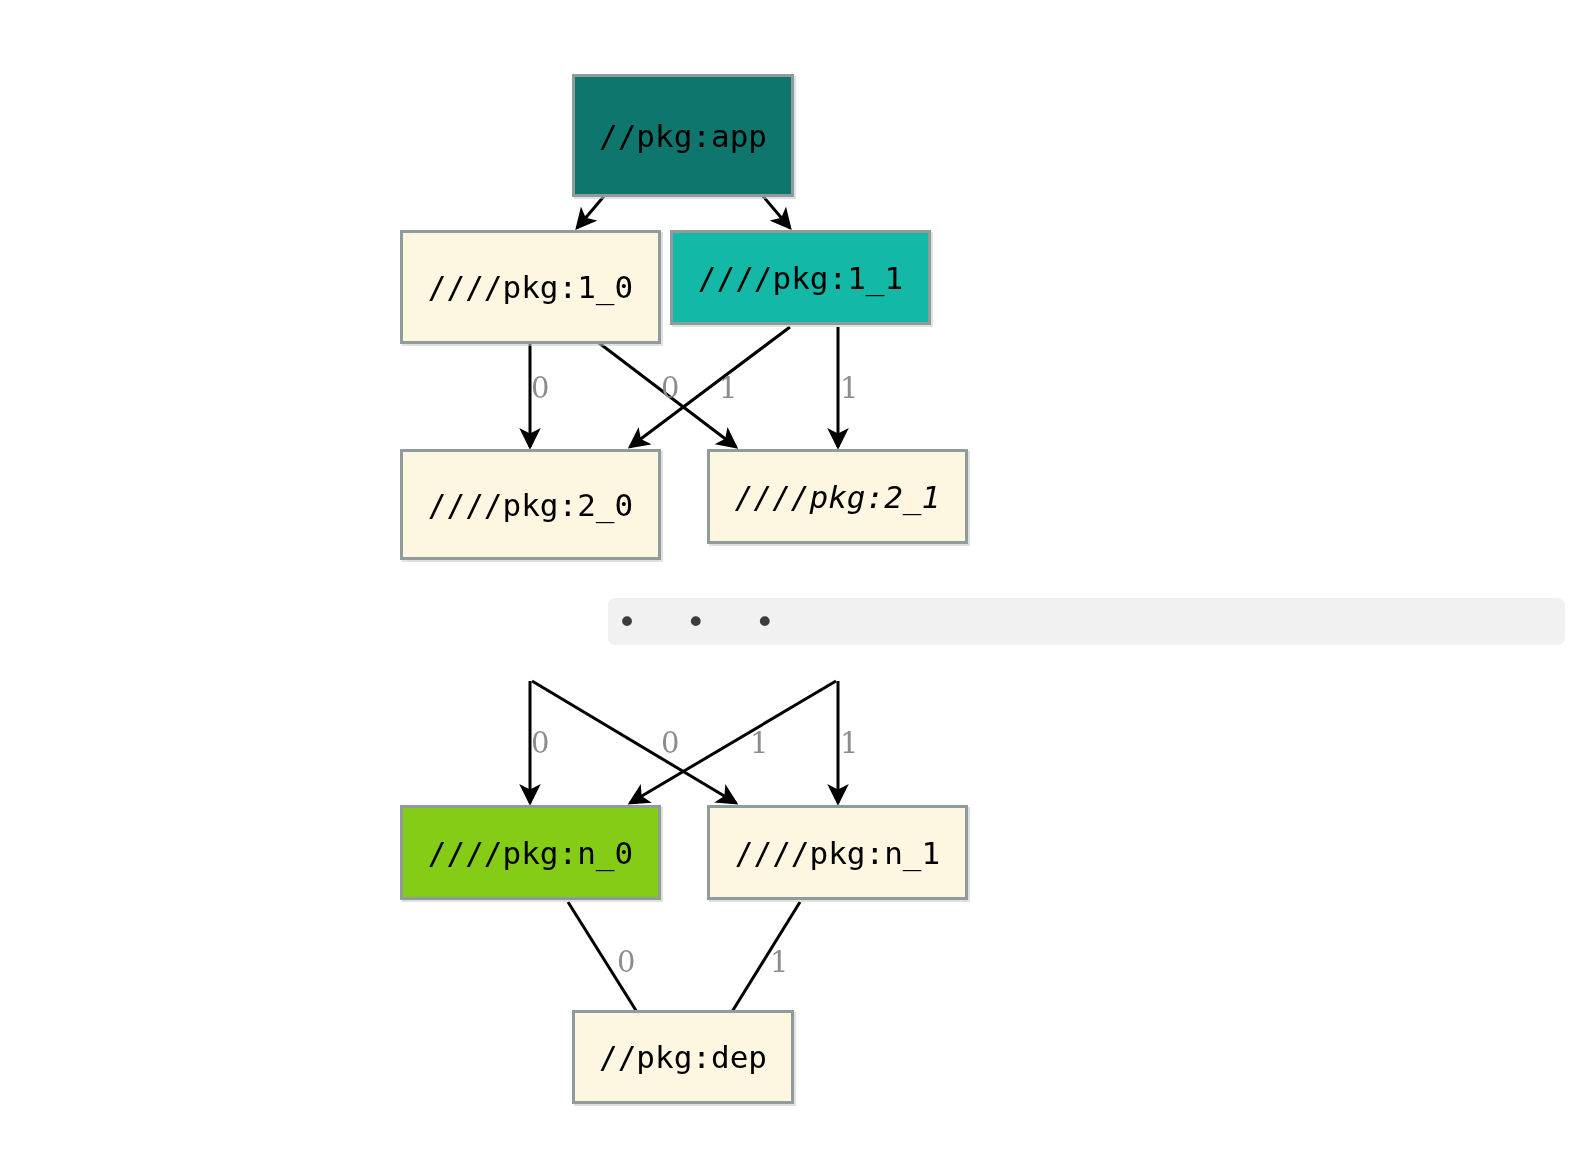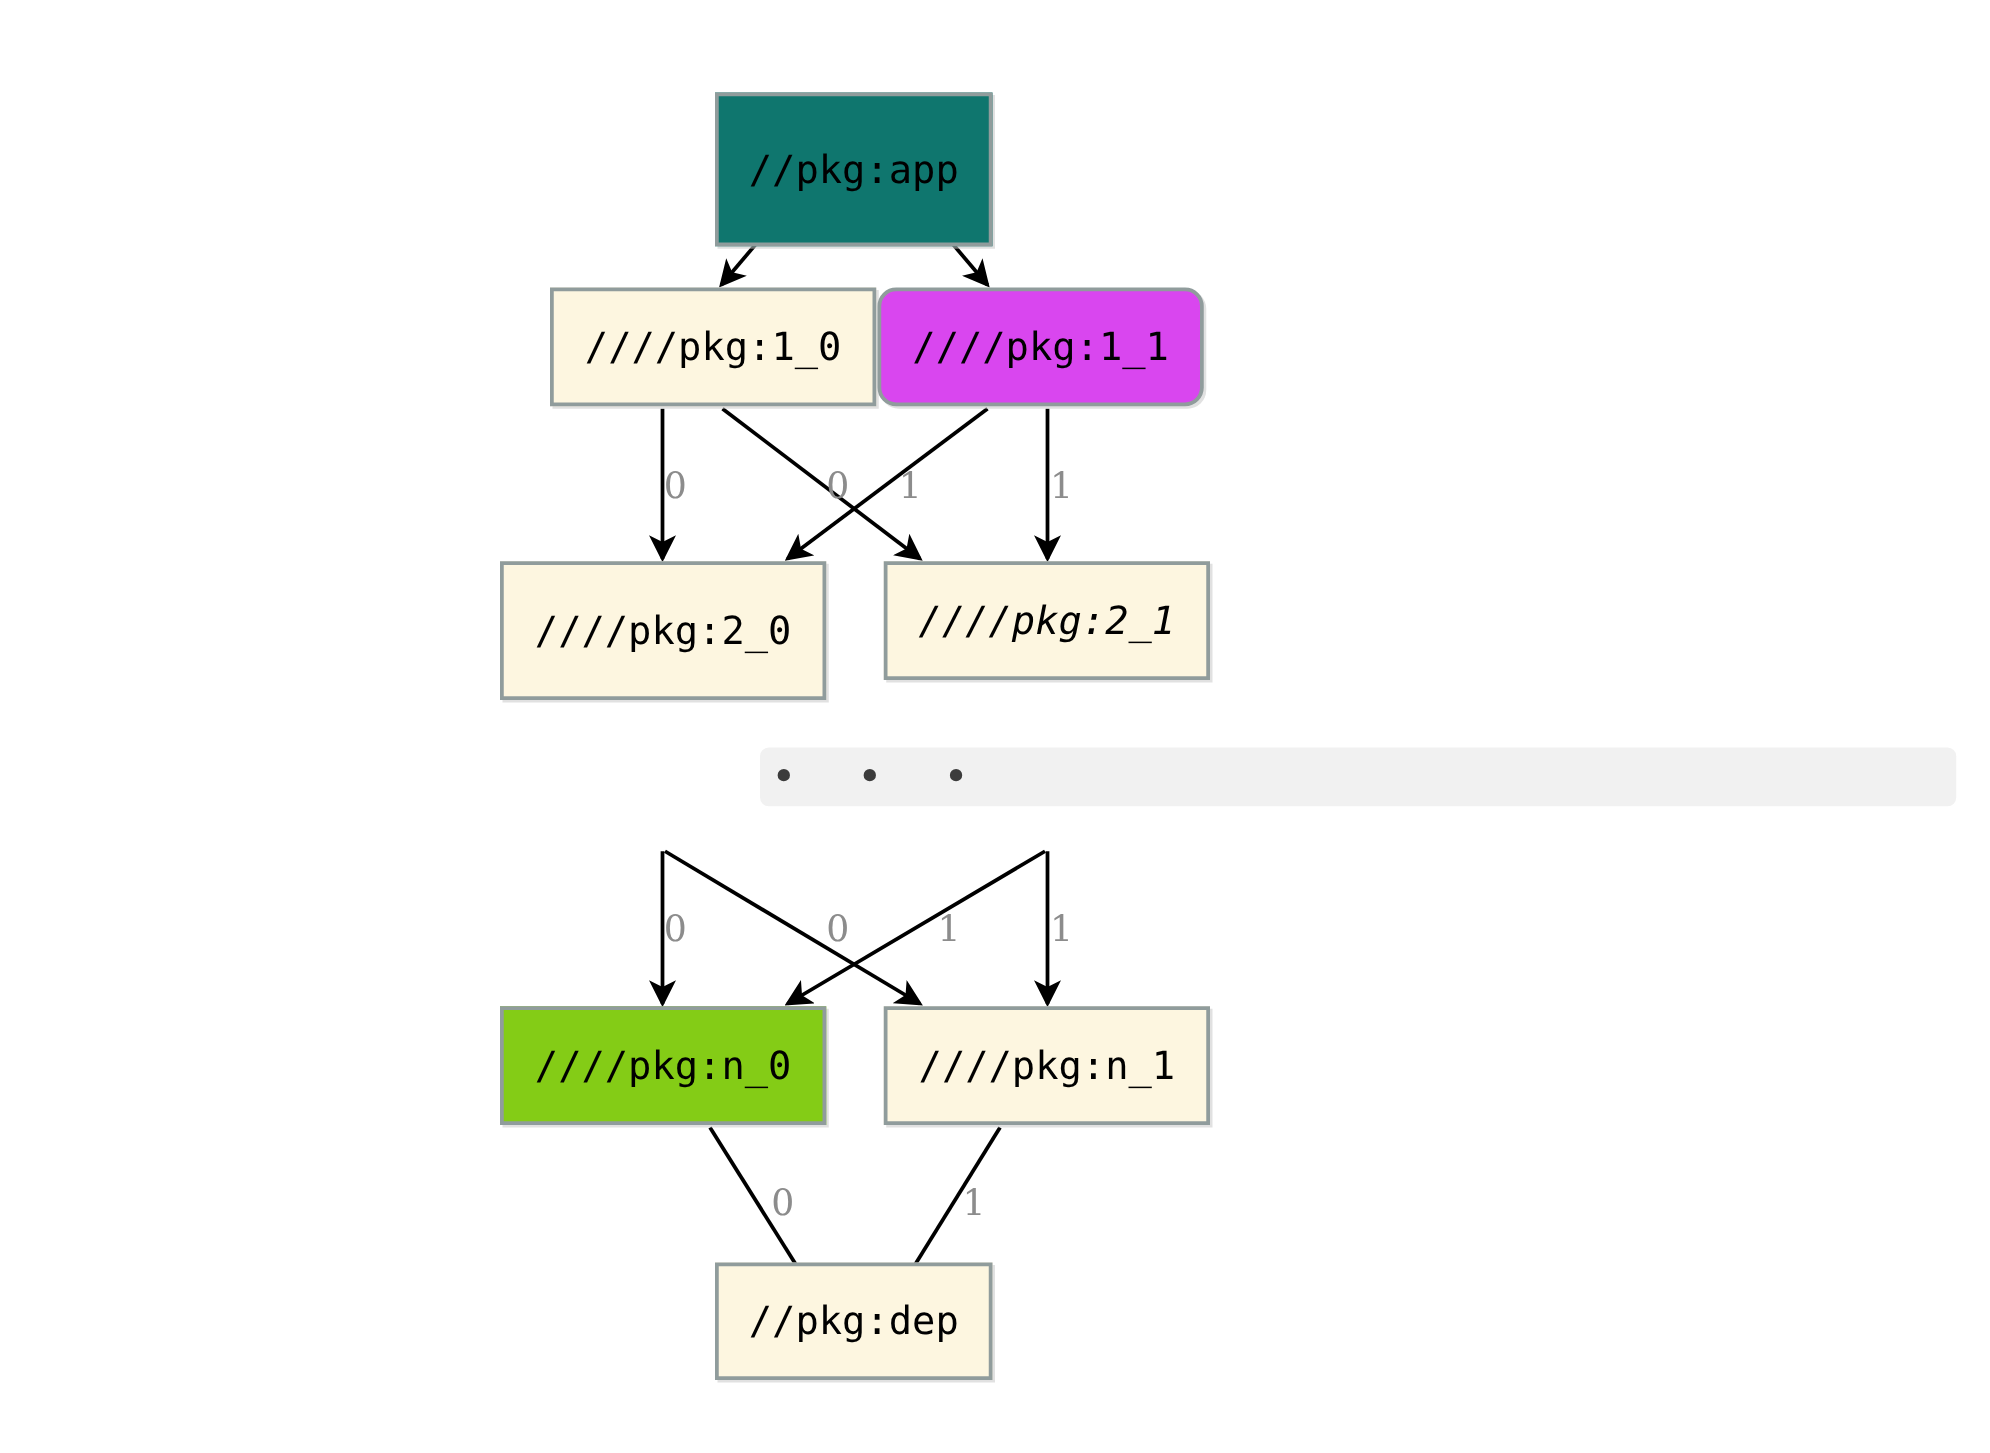--- a/index.html
+++ b/index.html
@@ -93,24 +93,24 @@
         <line x1="838" y1="681" x2="838" y2="803" stroke="#000000" stroke-width="3" marker-end="url(#arrow)"></line>
         <line x1="568" y1="902" x2="652" y2="1036" stroke="#000000" stroke-width="3" marker-end="url(#arrow)"></line>
         <line x1="800" y1="902" x2="717" y2="1036" stroke="#000000" stroke-width="3" marker-end="url(#arrow)"></line>
       </g>
   </svg>
 
   <div id="nodes-layer">
       <div class="node-box" style="left: 572px; top: 36px; width: 222px; height: 123px; background: #0f766e; border-color: rgb(144, 156, 156); margin-top: 38px;">
         <span class="node-label">//pkg:app</span>
       </div>
-      <div class="node-box" style="left: 400px; top: 230px; width: 261px; height: 95px; background: rgb(253, 246, 224); border-color: rgb(144, 156, 156); margin-left: 40px;">
+      <div class="node-box" style="left: 400px; top: 230px; width: 261px; height: 114px; background: rgb(253, 246, 224); border-color: rgb(144, 156, 156);">
         <span class="node-label">////pkg:1_0</span>
       </div>
-      <div class="node-box" style="left: 702px; top: 230px; width: 261px; height: 95px; background: #d946ef; border-color: rgb(144, 156, 156); border-radius: 15px;">
+      <div class="node-box" style="left: 670px; top: 230px; width: 261px; height: 95px; background: #14b8a6; border-color: rgb(144, 156, 156);">
         <span class="node-label">////pkg:1_1</span>
       </div>
       <div class="node-box" style="left: 400px; top: 449px; width: 261px; height: 111px; background: rgb(253, 246, 224); border-color: rgb(144, 156, 156);">
         <span class="node-label">////pkg:2_0</span>
       </div>
       <div class="node-box" style="left: 707px; top: 449px; width: 261px; height: 95px; background: rgb(253, 246, 224); border-color: rgb(144, 156, 156); font-style: italic;">
         <span class="node-label">////pkg:2_1</span>
       </div>
       <div class="node-box" style="left: 400px; top: 805px; width: 261px; height: 95px; background: #84cc16; border-color: rgb(144, 156, 156);">
         <span class="node-label">////pkg:n_0</span>

